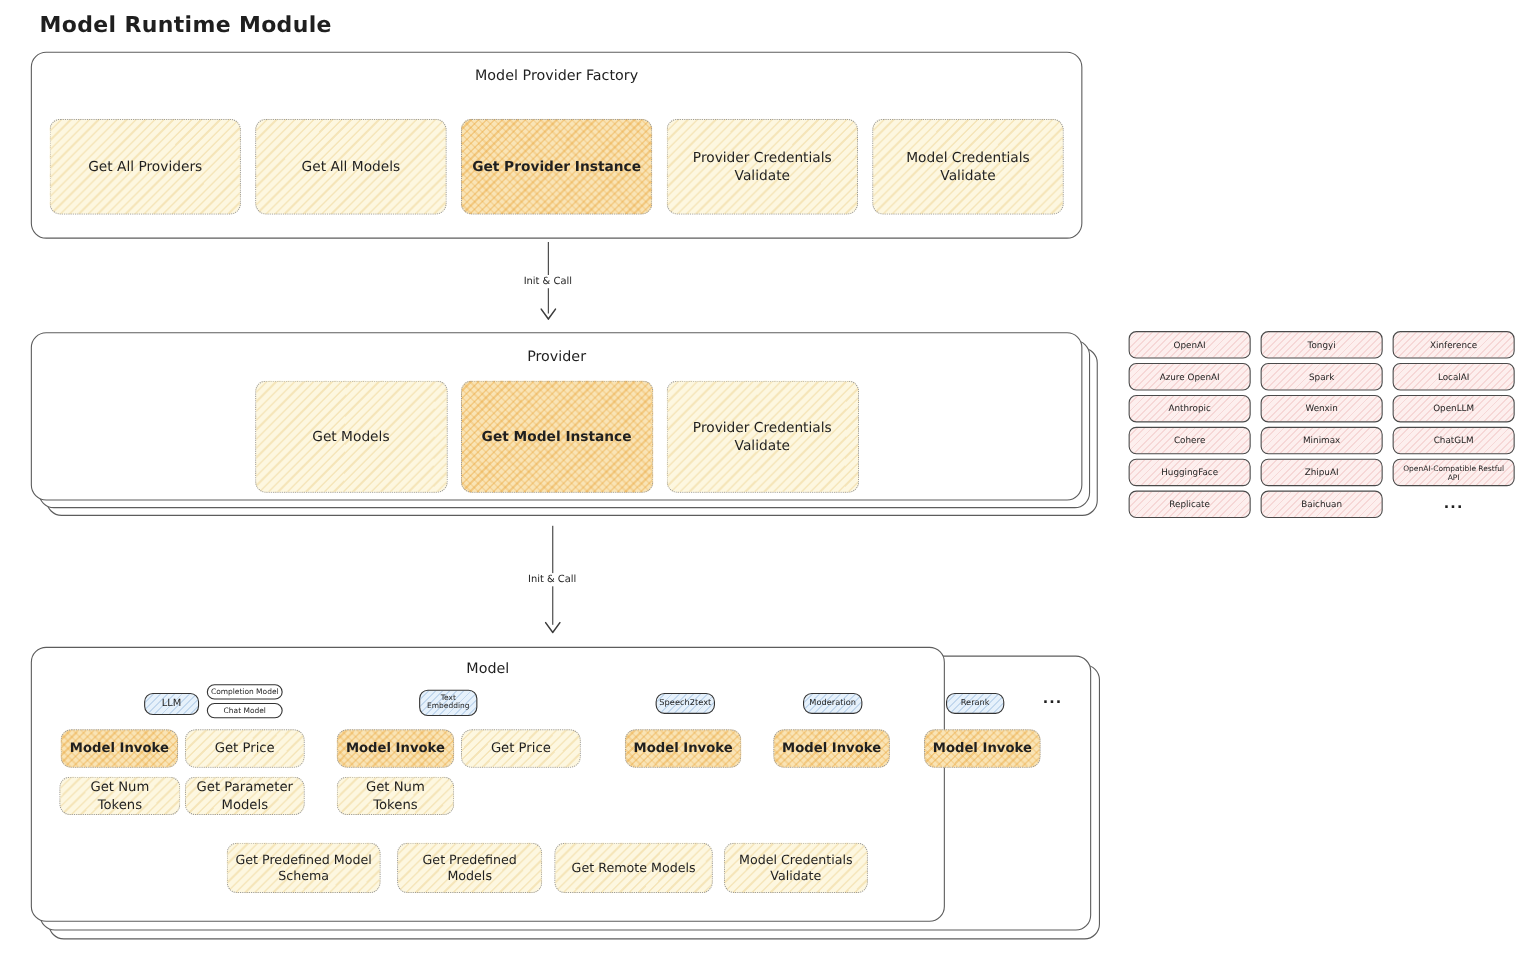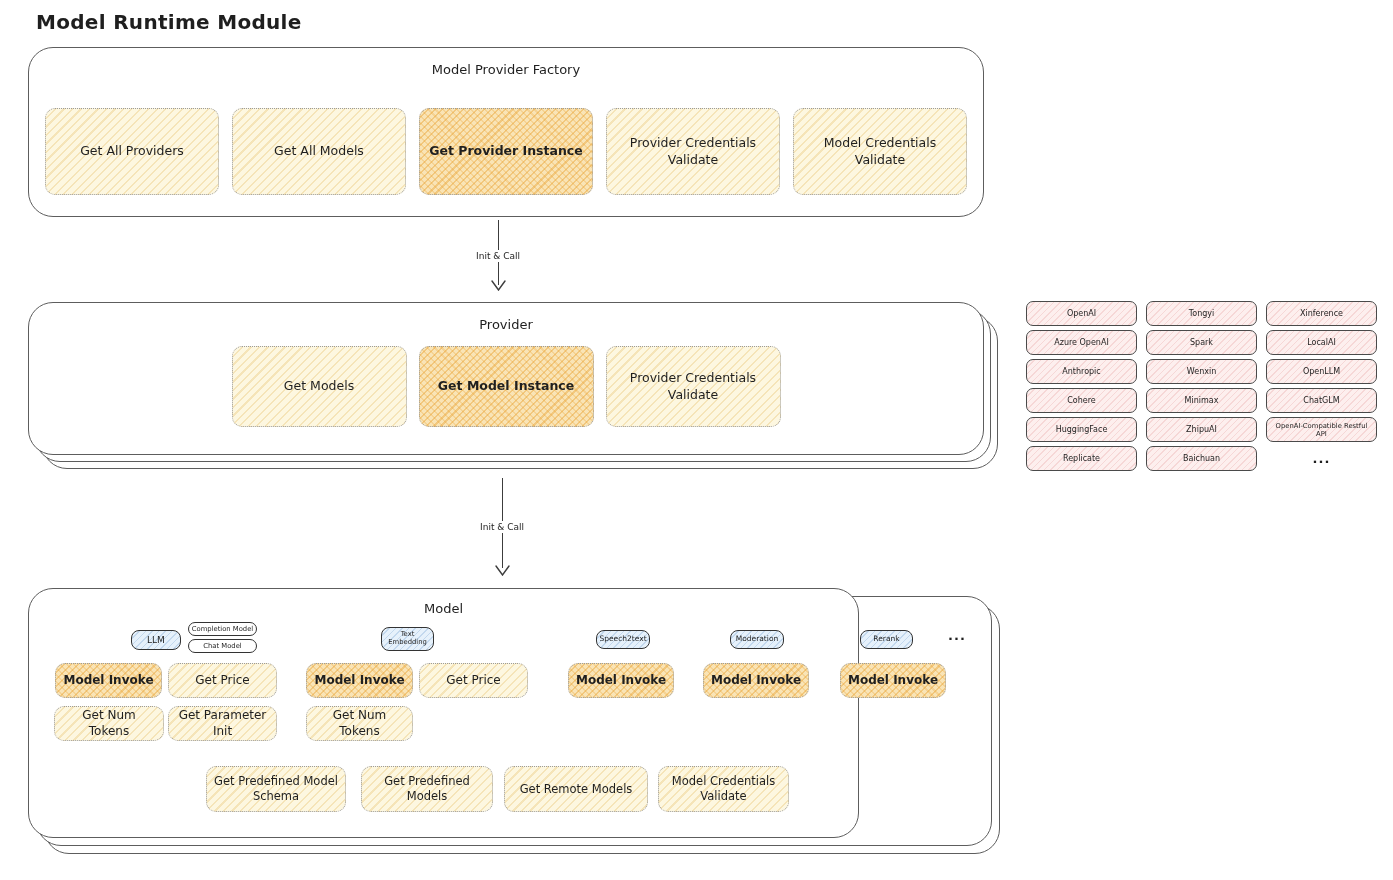--- a/index.html
+++ b/index.html
@@ -4,42 +4,42 @@
 <style>
   html,body{margin:0;padding:0;background:#ffffff;}
   .canvas{
     position:relative;width:1393px;height:880px;background:#ffffff;
     font-family:"DejaVu Sans", sans-serif;color:#1f1f1f;overflow:hidden;
   }
   .page-title{position:absolute;left:36px;top:10px;font-size:20px;font-weight:600;letter-spacing:.3px;}
 
   
   .container,.stack-back{
-    position:absolute;background:#ffffff;border:1.6px solid #5d5d5d;border-radius:25px;box-sizing:border-box;padding-left:40px;
+    position:absolute;background:#ffffff;border:1.6px solid #5d5d5d;border-radius:14px;box-sizing:border-box;padding-left:40px;
   }
   .container-title{position:absolute;left:0;right:0;top:14px;text-align:center;font-size:13px;}
 
   
   .box{
     box-sizing:border-box;display:flex;align-items:center;justify-content:center;text-align:center;
     border:1.6px dotted #9b9b9b;border-radius:10px;
     background-color:#fdf7e0;
     background-image:repeating-linear-gradient(135deg, rgba(226,186,92,0.30) 0px, rgba(226,186,92,0.30) 1.5px, transparent 1.5px, transparent 6px);
     font-size:12.5px;line-height:1.3;padding:2px 6px;
   }
   .box.highlight{
     background-color:#f9e4b6;
     background-image:
       repeating-linear-gradient(135deg, rgba(232,158,44,0.40) 0px, rgba(232,158,44,0.40) 1.5px, transparent 1.5px, transparent 5px),
       repeating-linear-gradient(45deg, rgba(232,158,44,0.25) 0px, rgba(232,158,44,0.25) 1.5px, transparent 1.5px, transparent 5px);
     font-weight: bold;
   }
   .factory-row{position:absolute;left:16px;right:16px;top:60px;height:87px;display:flex;gap:13px;}
   .factory-row .box{flex:1;}
-  .provider-row{position:absolute;left:0;right:0;top:43px;height:81px;display:flex;gap:12px;justify-content:center;}
+  .provider-row{position:absolute;left:0;right:0;top:43px;height:102px;display:flex;gap:12px;justify-content:center;}
   .provider-row .box{width:175px;}
 
   
   .chips{position:absolute;display:grid;grid-template-columns:repeat(3,111px);column-gap:9px;row-gap:4px;}
   .chip{
     box-sizing:border-box;height:25px;display:flex;align-items:center;justify-content:center;text-align:center;
     border:1.4px solid #4a4a4a;border-radius:7px;
     background-color:#fdefee;
     background-image:repeating-linear-gradient(135deg, rgba(219,120,120,0.20) 0px, rgba(219,120,120,0.20) 1.2px, transparent 1.2px, transparent 4.6px);
     font-size:8px;padding:1px 3px;
@@ -155,21 +155,21 @@
 
     <div class="box highlight mbox" style="left:26px;top:74px;width:107px;">Model Invoke</div>
     <div class="box mbox" style="left:139px;top:74px;width:109px;">Get Price</div>
     <div class="box highlight mbox" style="left:277px;top:74px;width:107px;">Model Invoke</div>
     <div class="box mbox" style="left:390px;top:74px;width:109px;">Get Price</div>
     <div class="box highlight mbox" style="left:539px;top:74px;width:106px;">Model Invoke</div>
     <div class="box highlight mbox" style="left:674px;top:74px;width:106px;">Model Invoke</div>
     <div class="box highlight mbox" style="left:811px;top:74px;width:106px;">Model Invoke</div>
 
     <div class="box mbox" style="left:25px;top:117px;width:110px;">Get Num Tokens</div>
-    <div class="box mbox" style="left:139px;top:117px;width:109px;">Get Parameter Init</div>
+    <div class="box mbox" style="left:139px;top:117px;width:109px;">Get Parameter Models</div>
     <div class="box mbox" style="left:277px;top:117px;width:107px;">Get Num Tokens</div>
 
     <div class="box bbox" style="left:332px;top:177px;width:132px;">Get Predefined Models</div>
     <div class="box bbox" style="left:177px;top:177px;width:140px;">Get Predefined Model Schema</div>
     <div class="box bbox" style="left:475px;top:177px;width:144px;">Get Remote Models</div>
     <div class="box bbox" style="left:629px;top:177px;width:131px;">Model Credentials Validate</div>
   </div>
 
 </div>
 

